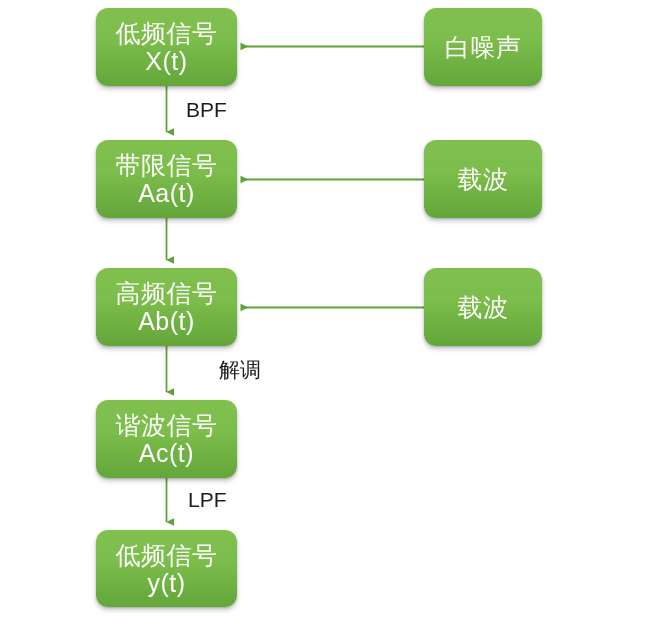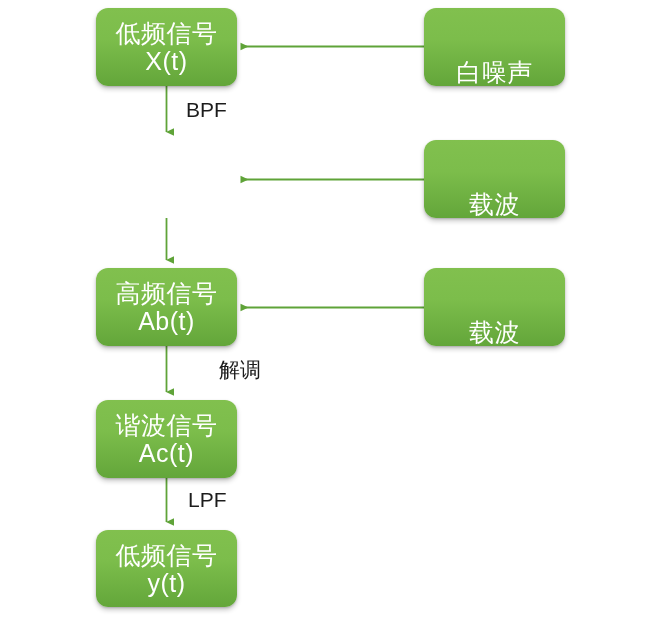--- a/index.html
+++ b/index.html
@@ -43,21 +43,21 @@
   .node .line2 {
     font-size: 25px;
     letter-spacing: 0.5px;
   }
   .node.single .line1 {
     font-size: 25px;
   }
 
   
   .col-left  { left: 96px;  width: 141px; }
-  .col-right { left: 424px; width: 141px; justify-content: flex-end; }
+  .col-right { left: 424px; width: 118px; }
 
   .r1 { top: 8px;   height: 78px; }
   .r2 { top: 140px; height: 78px; }
   .r3 { top: 268px; height: 78px; }
   .r4 { top: 400px; height: 78px; }
   .r5 { top: 530px; height: 77px; }
 
   
   .conn {
     position: absolute;
@@ -116,20 +116,24 @@
 
       <line x1="424" y1="307.5" x2="241" y2="307.5" stroke="#5fa338" stroke-width="1.8" marker-end="url(#arrow-left)"></line>
     </svg>
   </div>
 
   <div class="node col-left r1">
     <span class="line1">低频信号</span>
     <span class="line2">X(t)</span>
   </div>
 
+  <div class="node col-left r2">
+    <span class="line1">带限信号</span>
+    <span class="line2">Aa(t)</span>
+  </div>
 
   <div class="node col-left r3">
     <span class="line1">高频信号</span>
     <span class="line2">Ab(t)</span>
   </div>
 
   <div class="node col-left r4">
     <span class="line1">谐波信号</span>
     <span class="line2">Ac(t)</span>
   </div>

